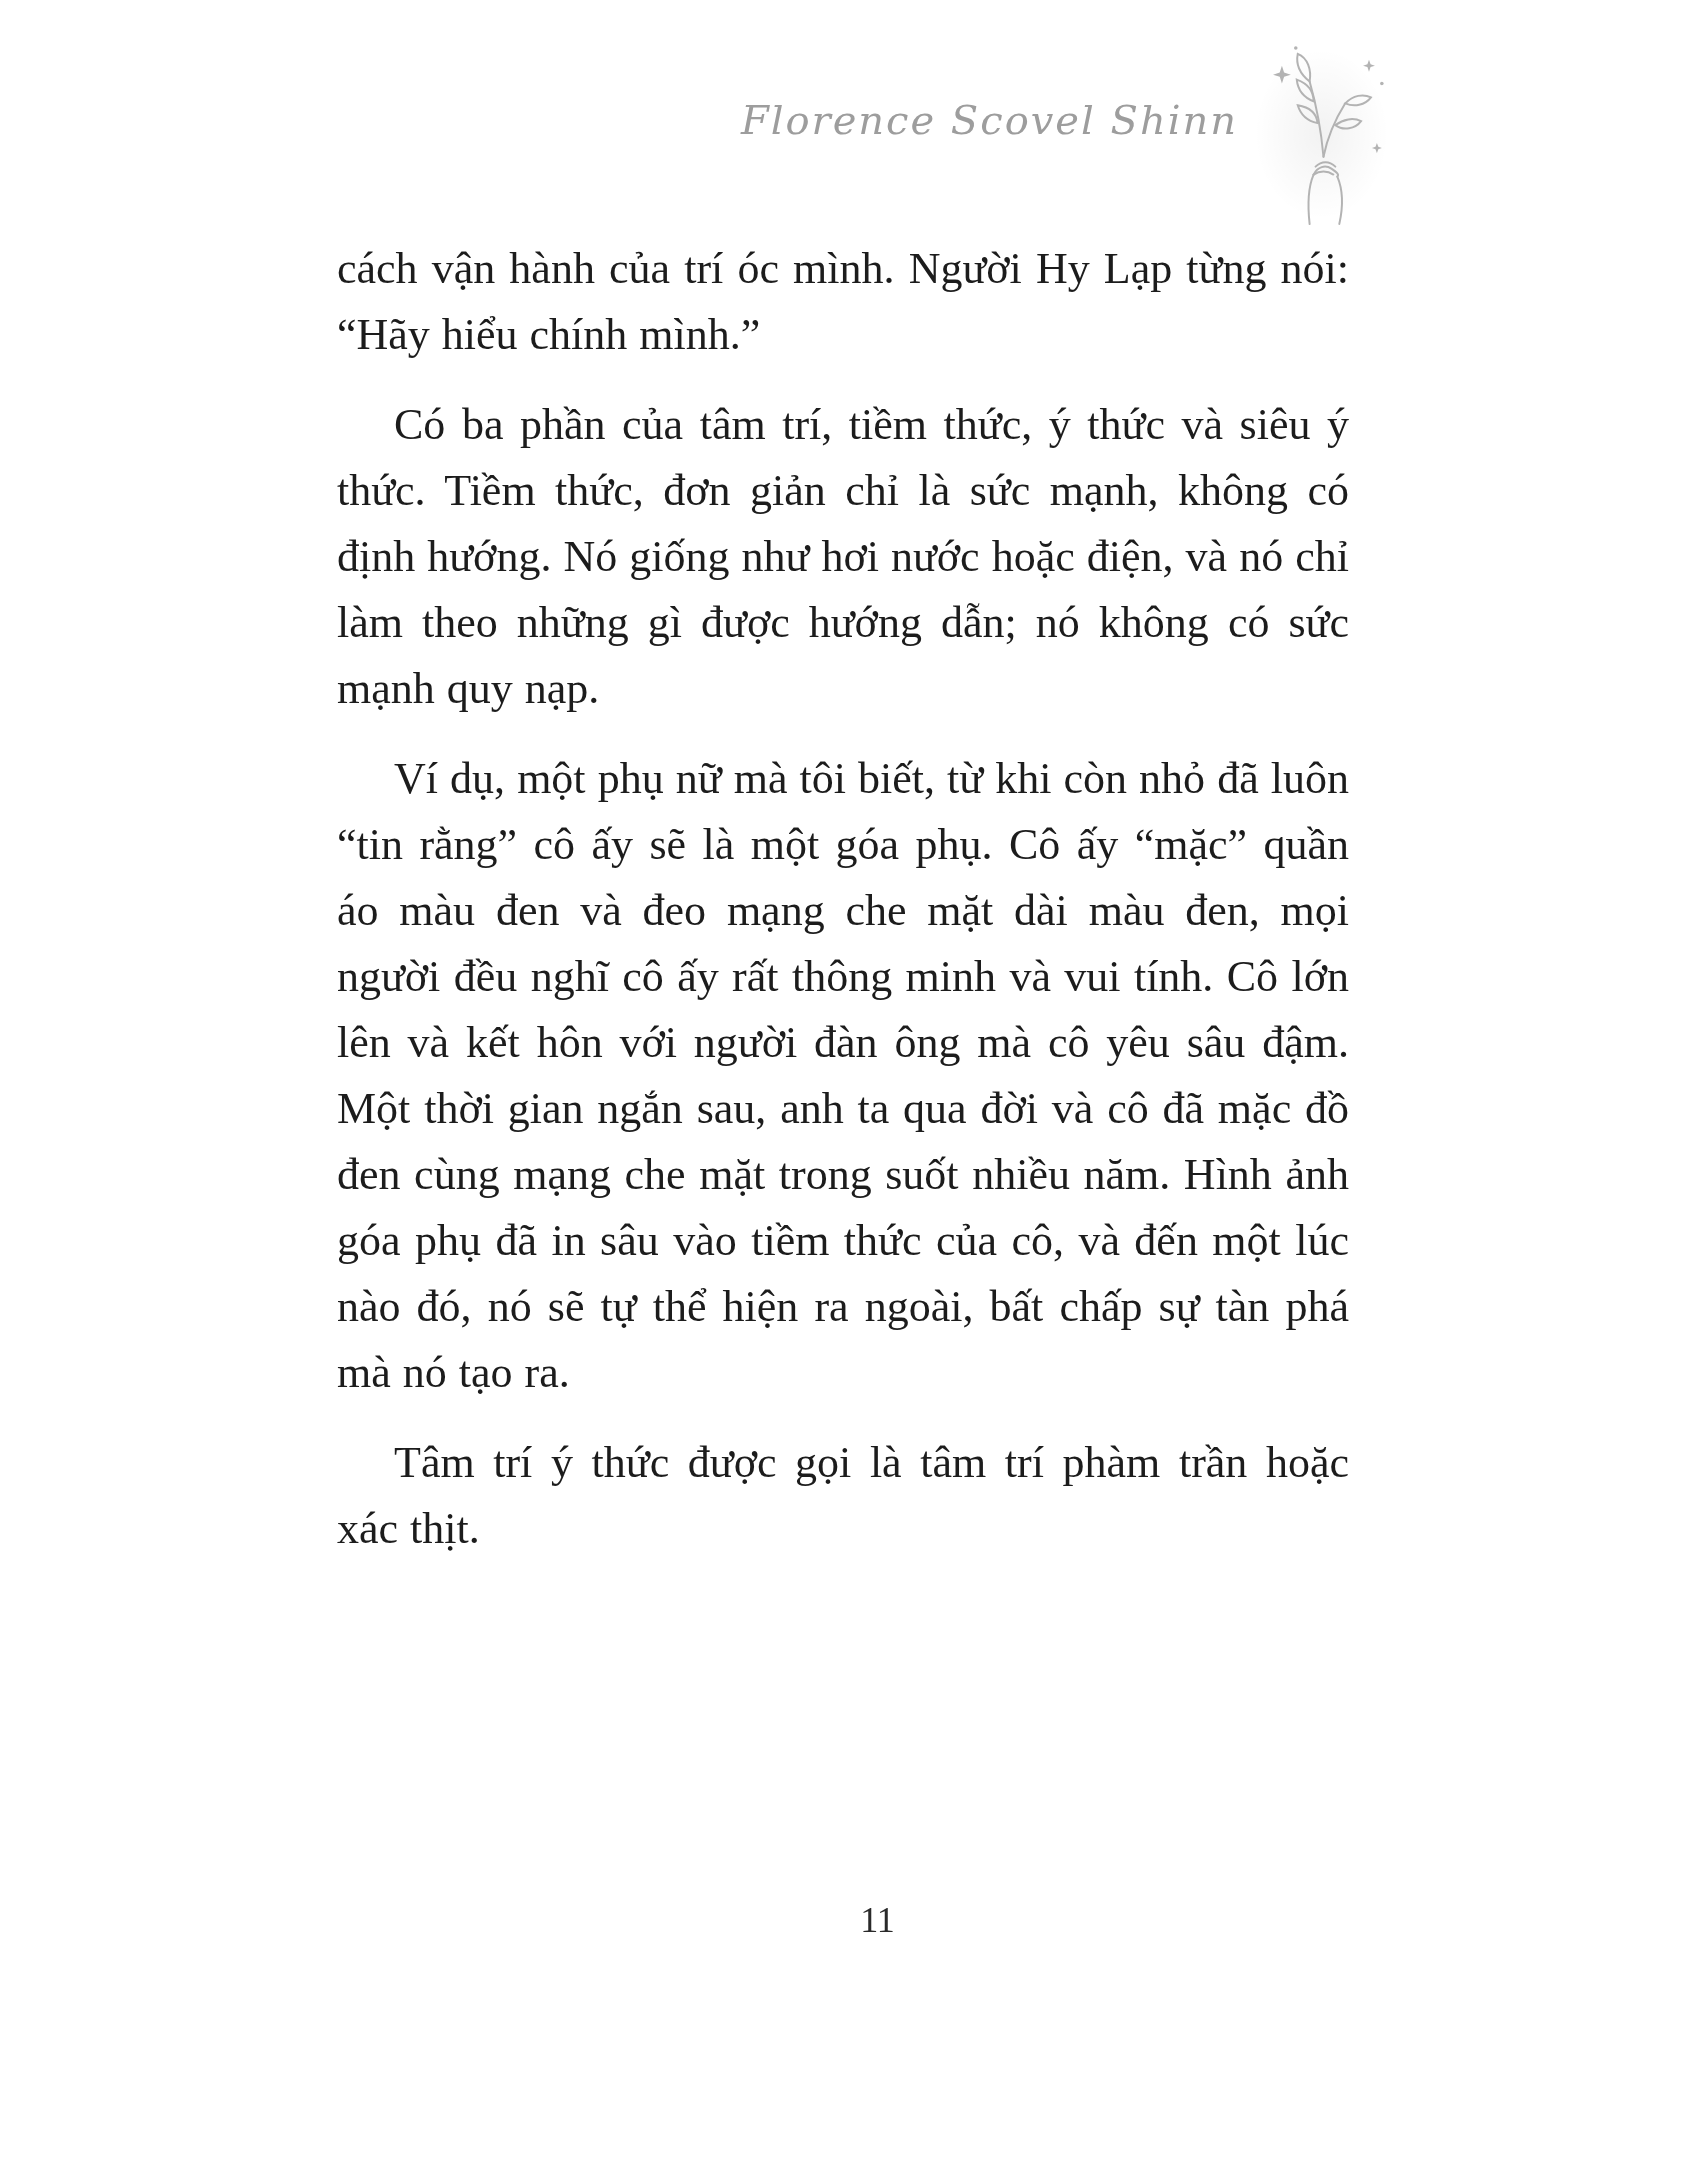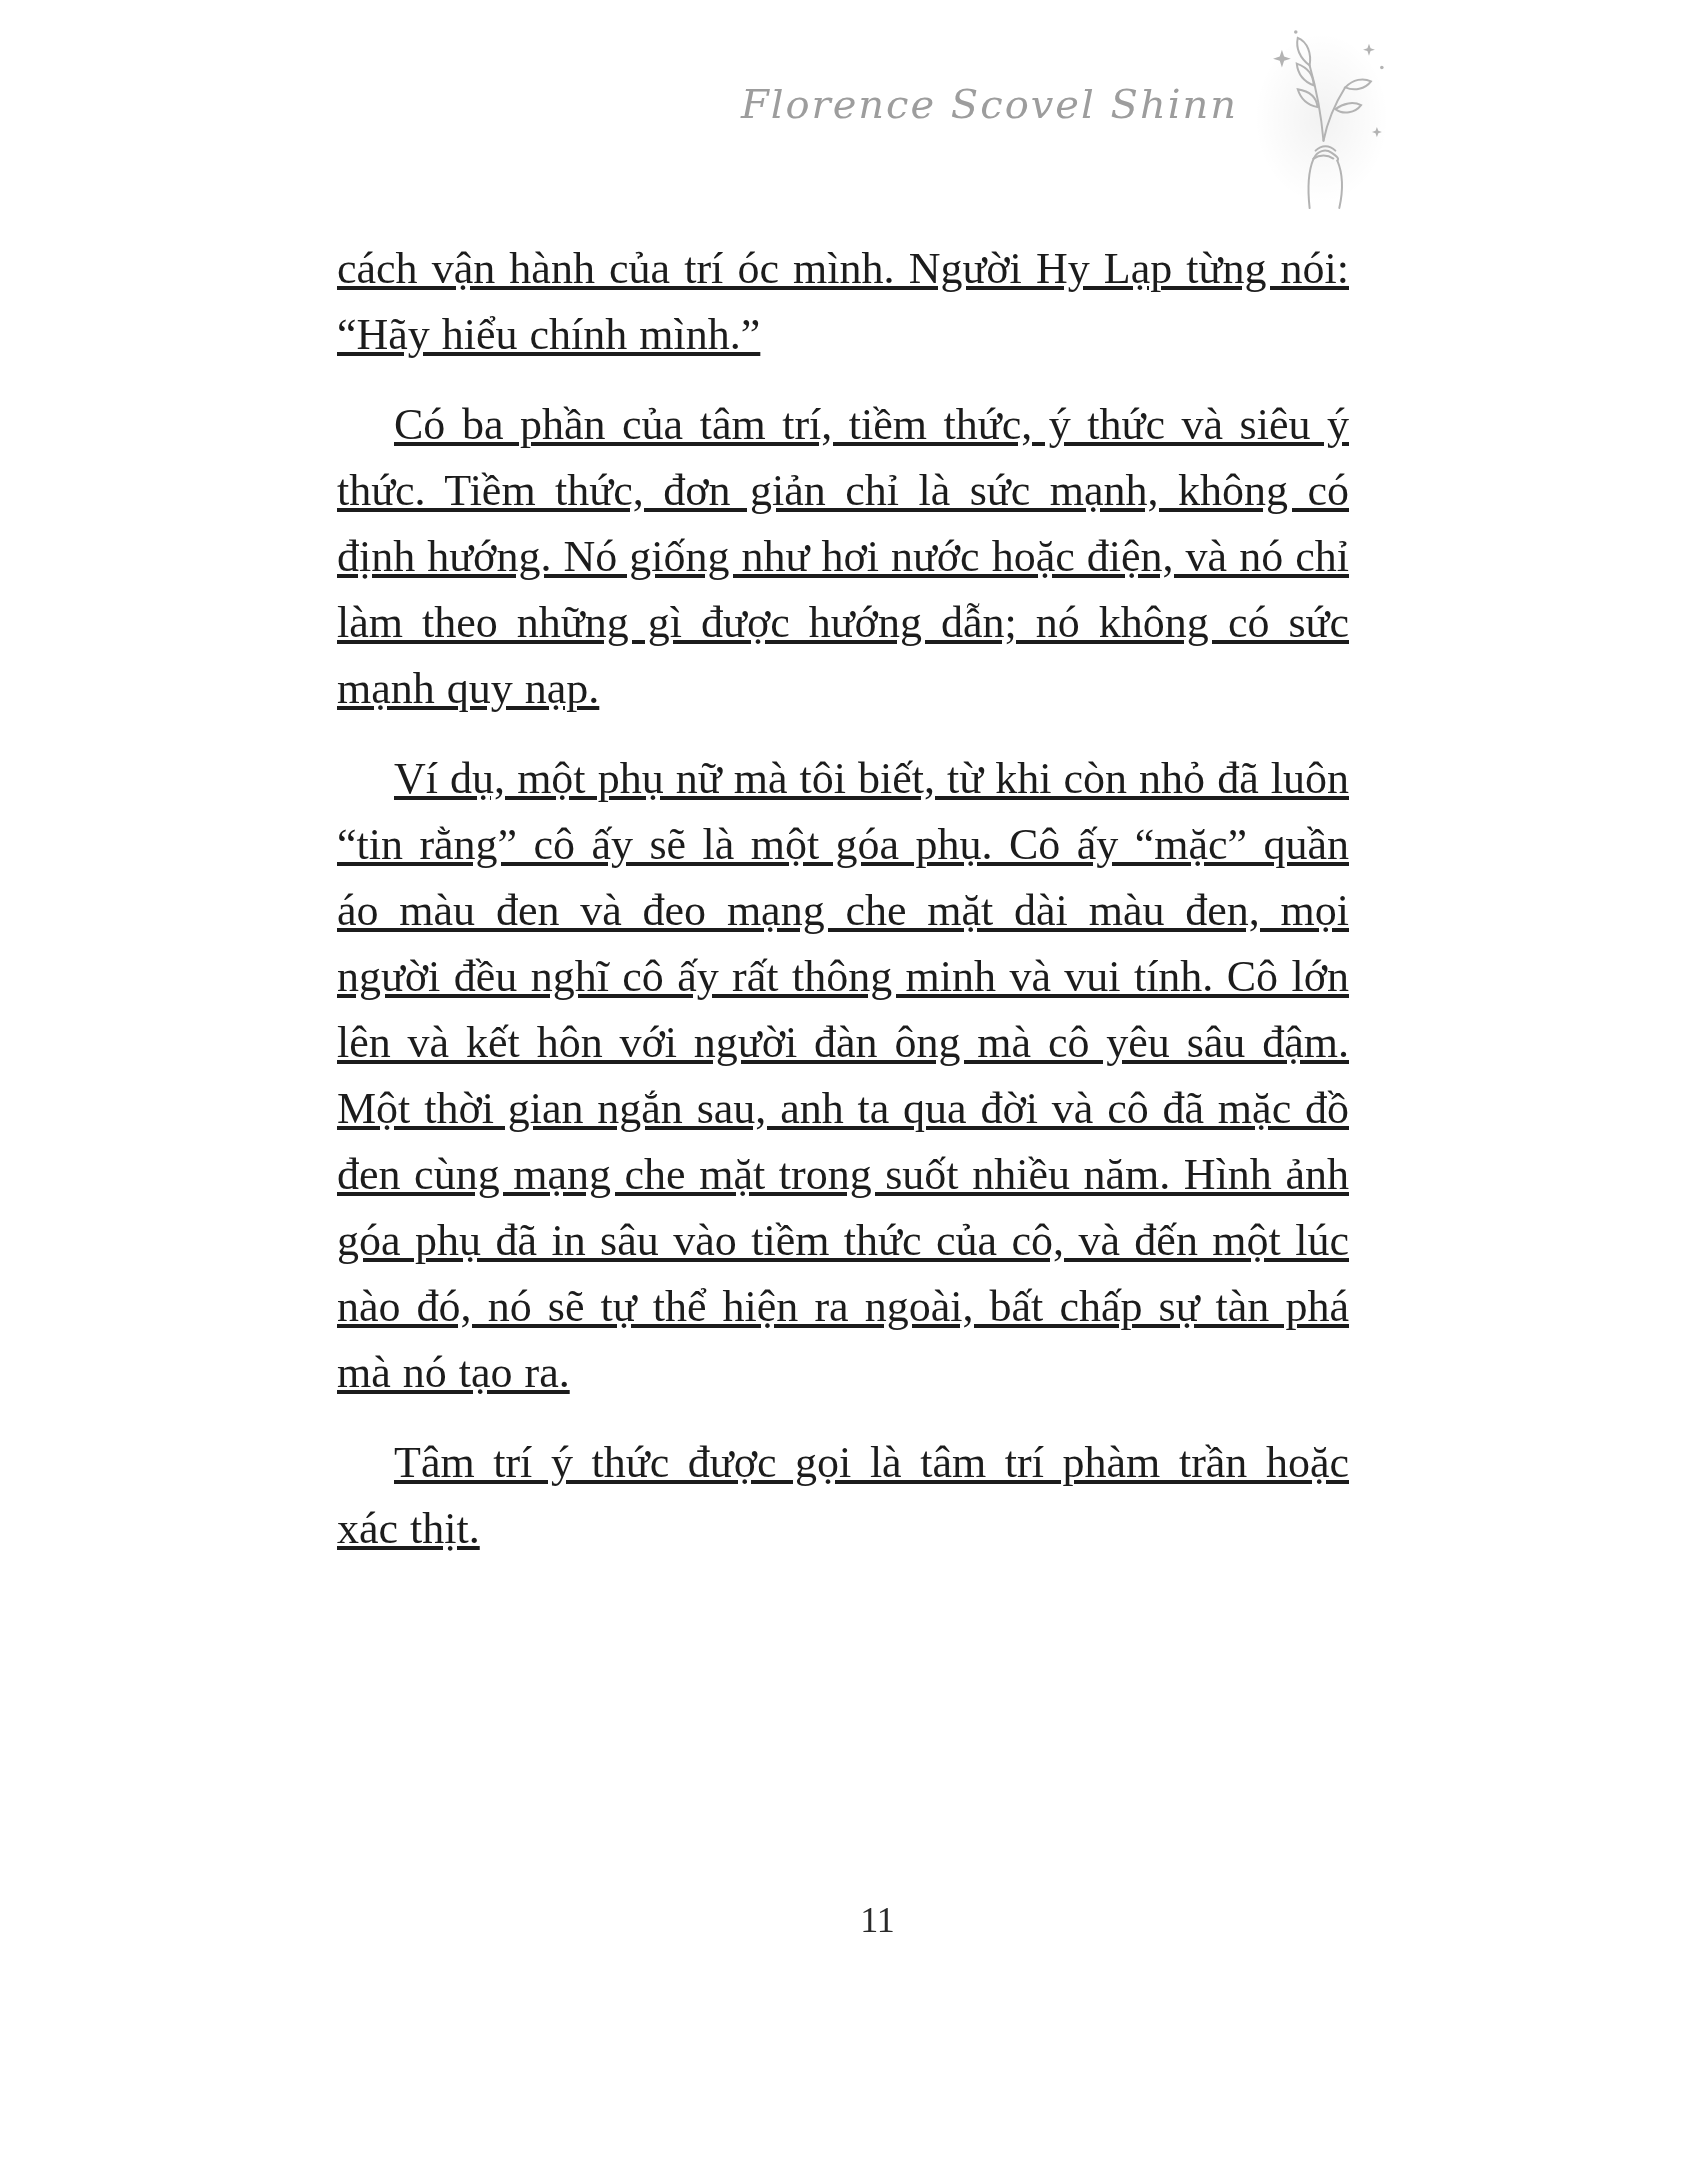--- a/index.html
+++ b/index.html
@@ -13,21 +13,21 @@
     height: 2178px;
     background: #ffffff;
     font-family: "Liberation Serif", "DejaVu Serif", serif;
     color: #1c1c1c;
     overflow: hidden;
   }
 
   
   .page-header {
     position: absolute;
-    top: 24px;
+    top: 40px;
     right: 292px;
     display: flex;
     align-items: center;
     gap: 14px;
   }
   .author-name {
     font-family: "DejaVu Serif", serif;
     font-style: italic;
     font-size: 40px;
     letter-spacing: 2px;
@@ -51,21 +51,20 @@
     width: 100%;
     height: 100%;
   }
 
   
   .page-body {
     position: absolute;
     left: 337px;
     top: 236px;
     width: 1012px;
-    text-decoration: underline;
   }
   .para {
     font-size: 44px;
     line-height: 66px;
     text-align: justify;
     text-indent: 57px;
     margin: 0 0 24px 0;
     word-spacing: 1px;
   }
   .para.no-indent {

